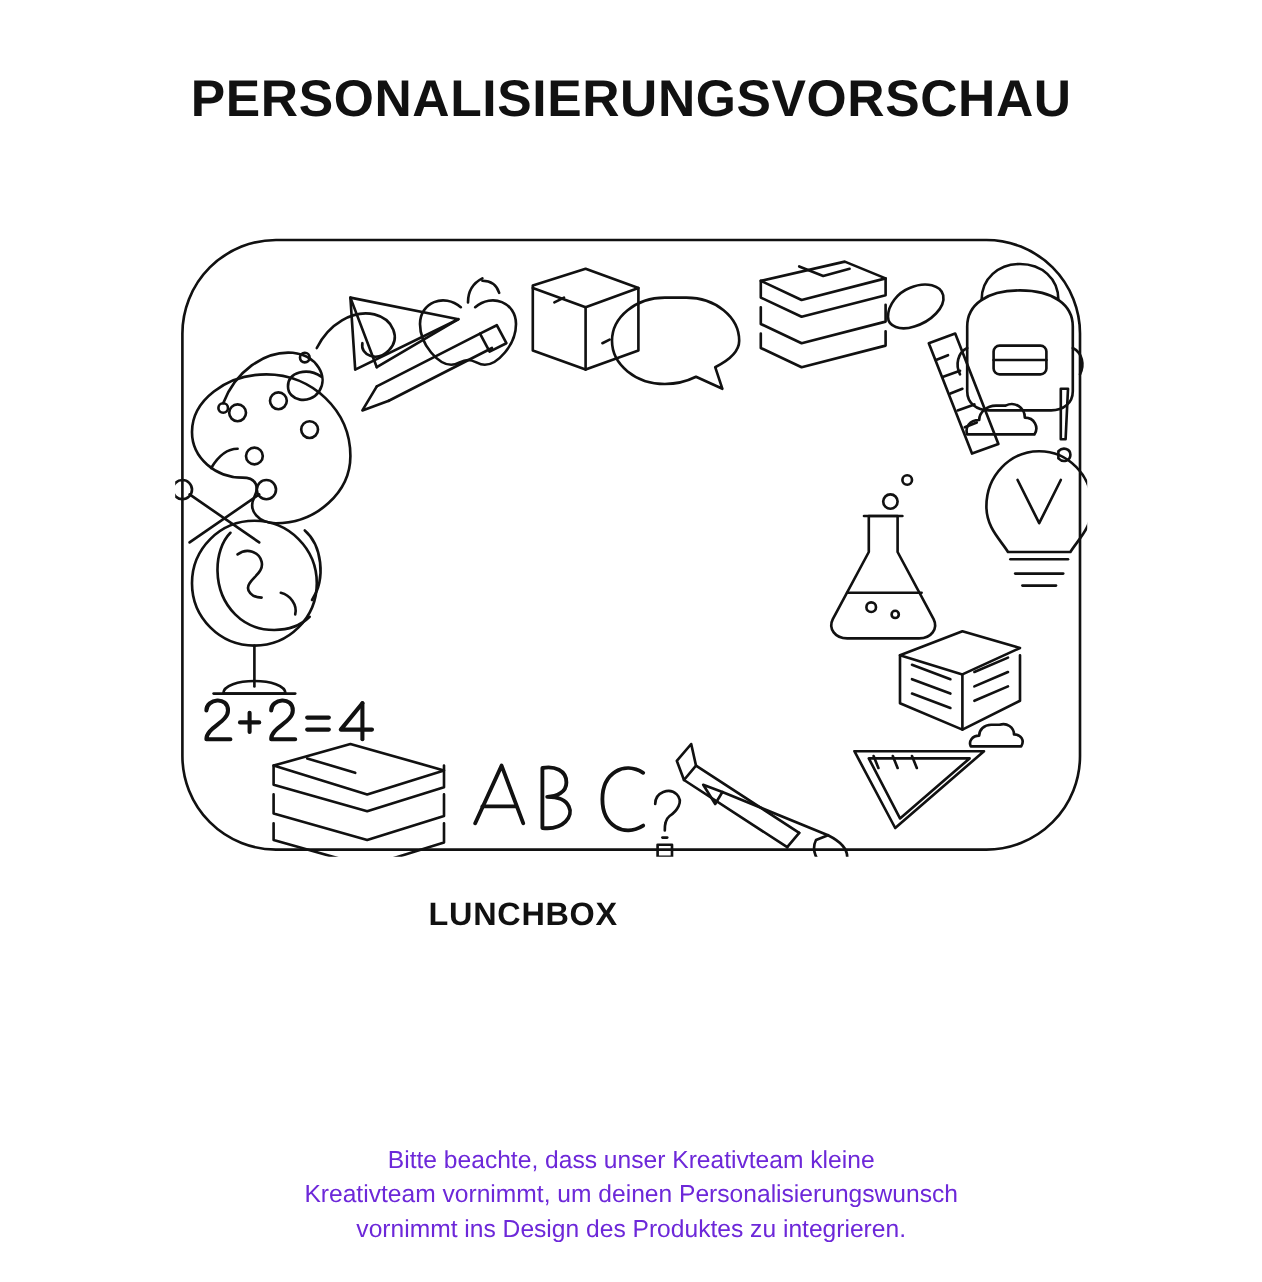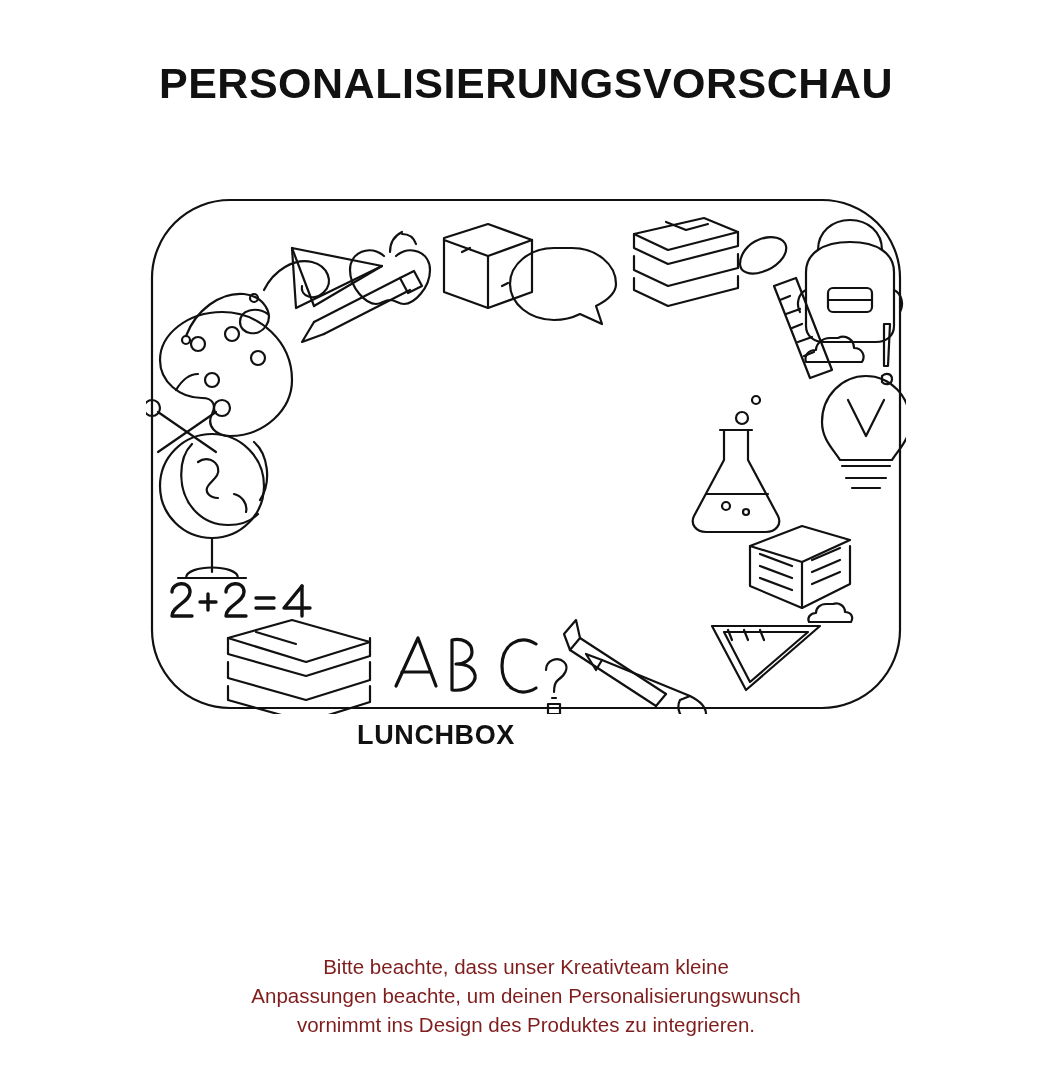--- a/index.html
+++ b/index.html
@@ -33,20 +33,21 @@
     text-align: center;
     line-height: 1;
   }
 
   .preview-area {
     margin-top: 60px;
     width: 1052px;
     display: flex;
     flex-direction: column;
     align-items: center;
+    gap: 27px;
   }
 
   .product-stage {
     width: 760px;
     height: 520px;
     position: relative;
   }
 
   .product-stage svg {
     display: block;
@@ -64,21 +65,21 @@
   }
 
   .disclaimer {
     position: absolute;
     left: 0;
     right: 0;
     top: 952px;
     text-align: center;
     font-size: 20.5px;
     line-height: 29px;
-    color: #7f1d1d;
+    color: #6d28d9;
   }
   .disclaimer div { white-space: nowrap; }
 </style>
 </head>
 <body>
 
 <div class="page">
 
   <h1 class="page-title">PERSONALISIERUNGSVORSCHAU</h1>
 
@@ -283,17 +284,17 @@
 
         </g>
       </svg>
     </div>
 
     <div class="product-caption">LUNCHBOX</div>
   </div>
 
   <div class="disclaimer">
     <div>Bitte beachte, dass unser Kreativteam kleine</div>
-    <div>Anpassungen beachte, um deinen Personalisierungswunsch</div>
+    <div>Kreativteam vornimmt, um deinen Personalisierungswunsch</div>
     <div>vornimmt ins Design des Produktes zu integrieren.</div>
   </div>
 
 </div>
 
 </body></html>

